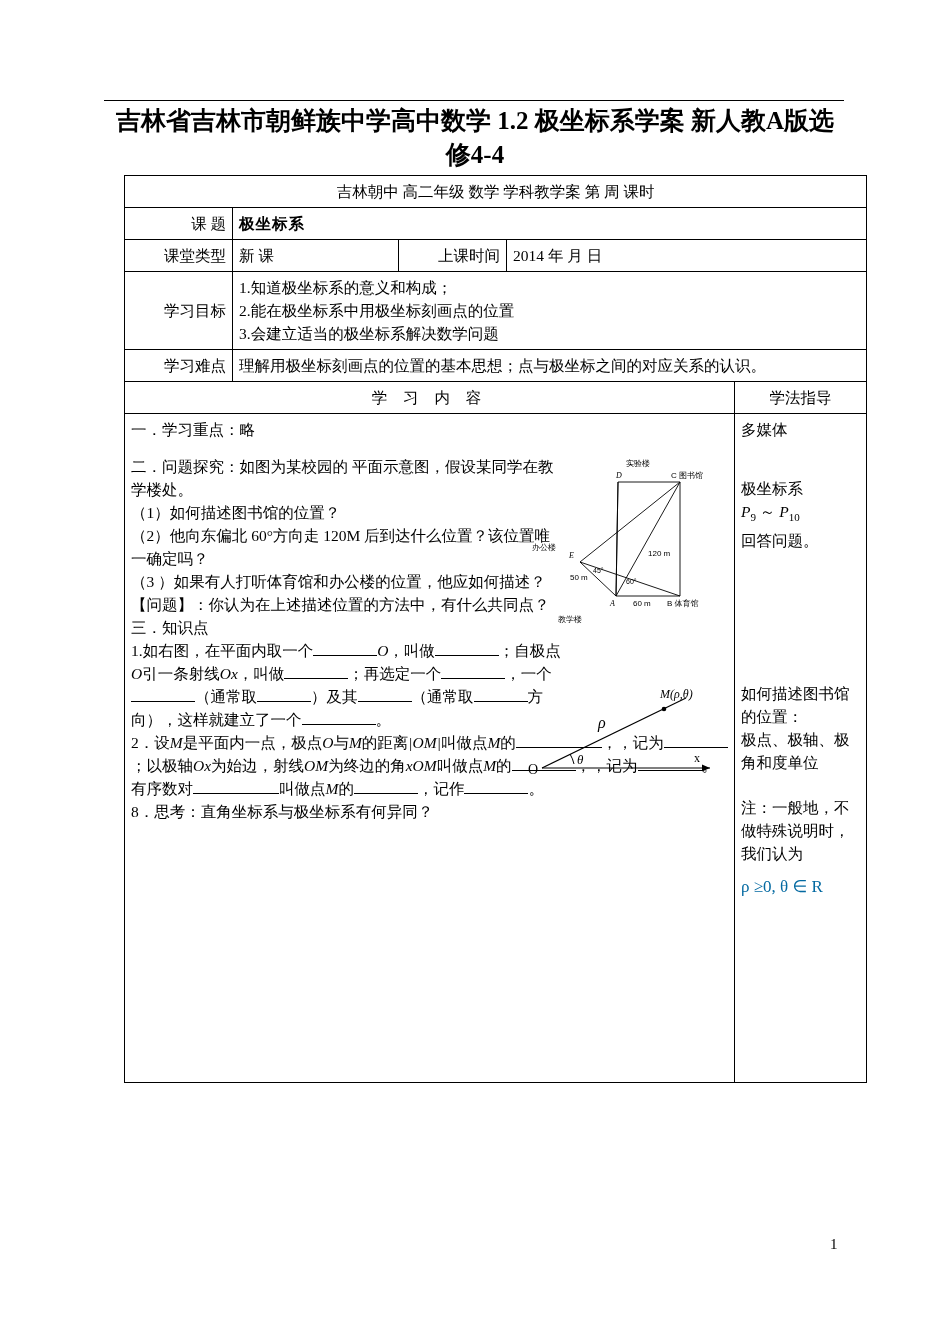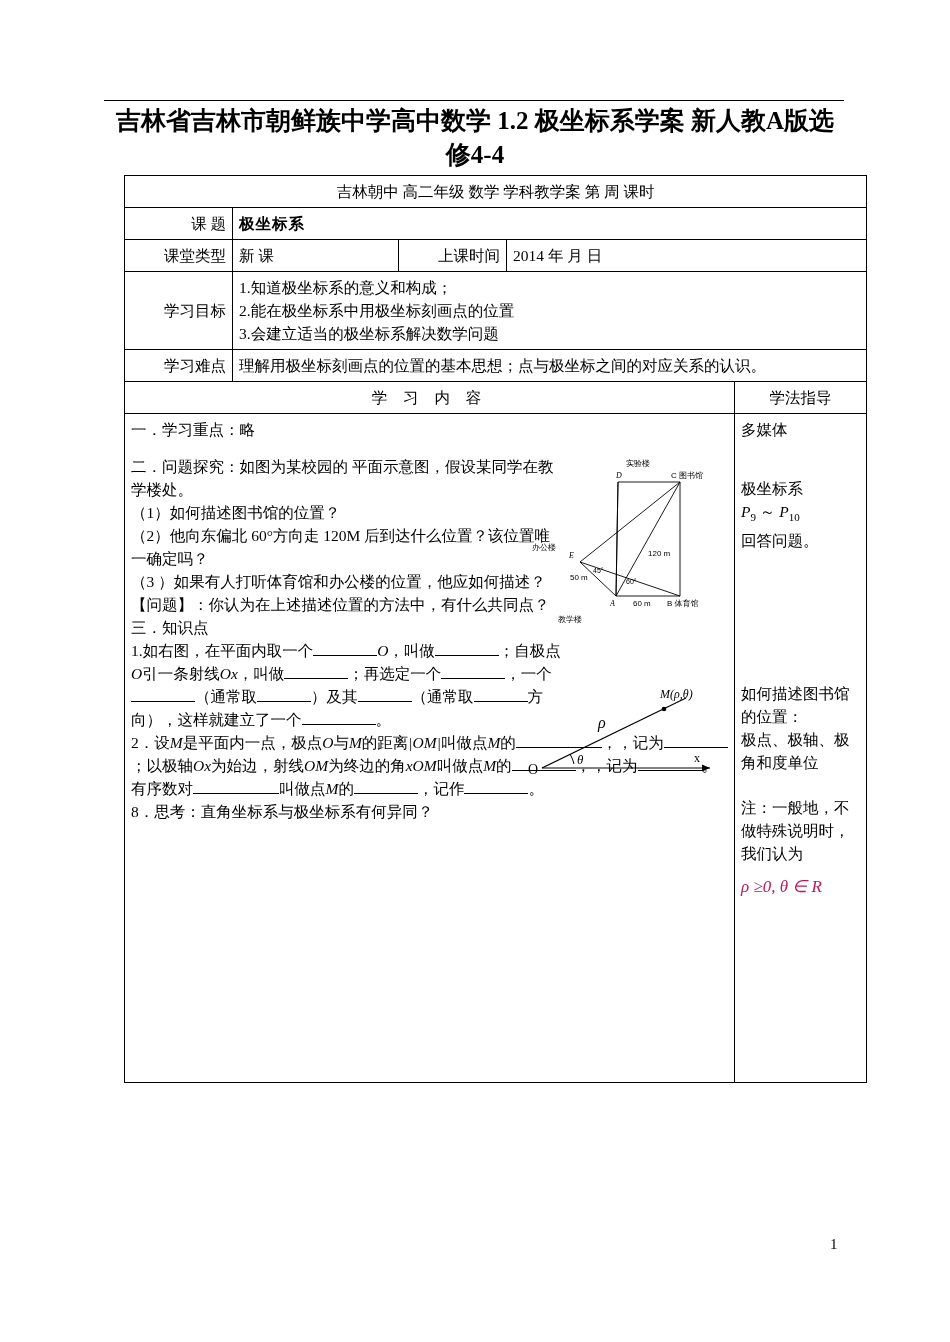--- a/index.html
+++ b/index.html
@@ -105,21 +105,21 @@
   }
   p.l { margin: 0 0 0 0; }
   .gap { height: 14px; }
   .ital { font-style: italic; font-family: "Liberation Serif", serif; }
   .blank { display: inline-block; border-bottom: 1px solid #000; }
   .b50 { width: 54px; }
   .b60 { width: 64px; }
   .b70 { width: 74px; }
   .b80 { width: 86px; }
   .sub { font-size: 11px; vertical-align: sub; }
-  .redform { color: #be185d; font-style: italic; font-size: 17px; }
+  .redform { color: #0369a1; font-size: 17px; }
   .fig-school {
     position: absolute;
     right: 4px;
     top: 40px;
     width: 200px;
     height: 180px;
   }
   .fig-polar {
     position: absolute;
     right: 2px;

